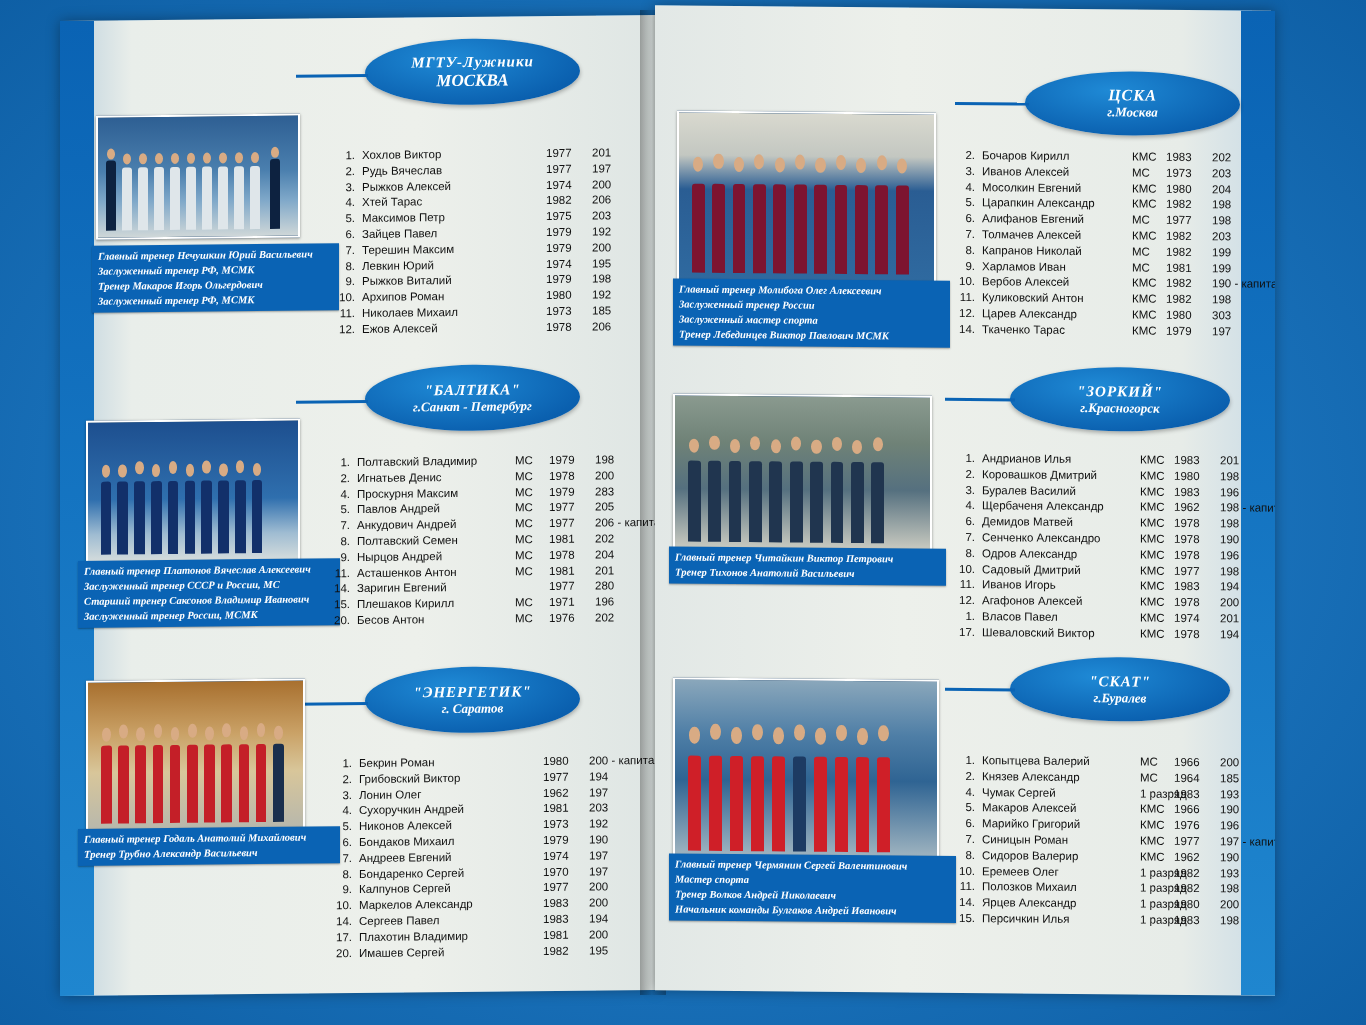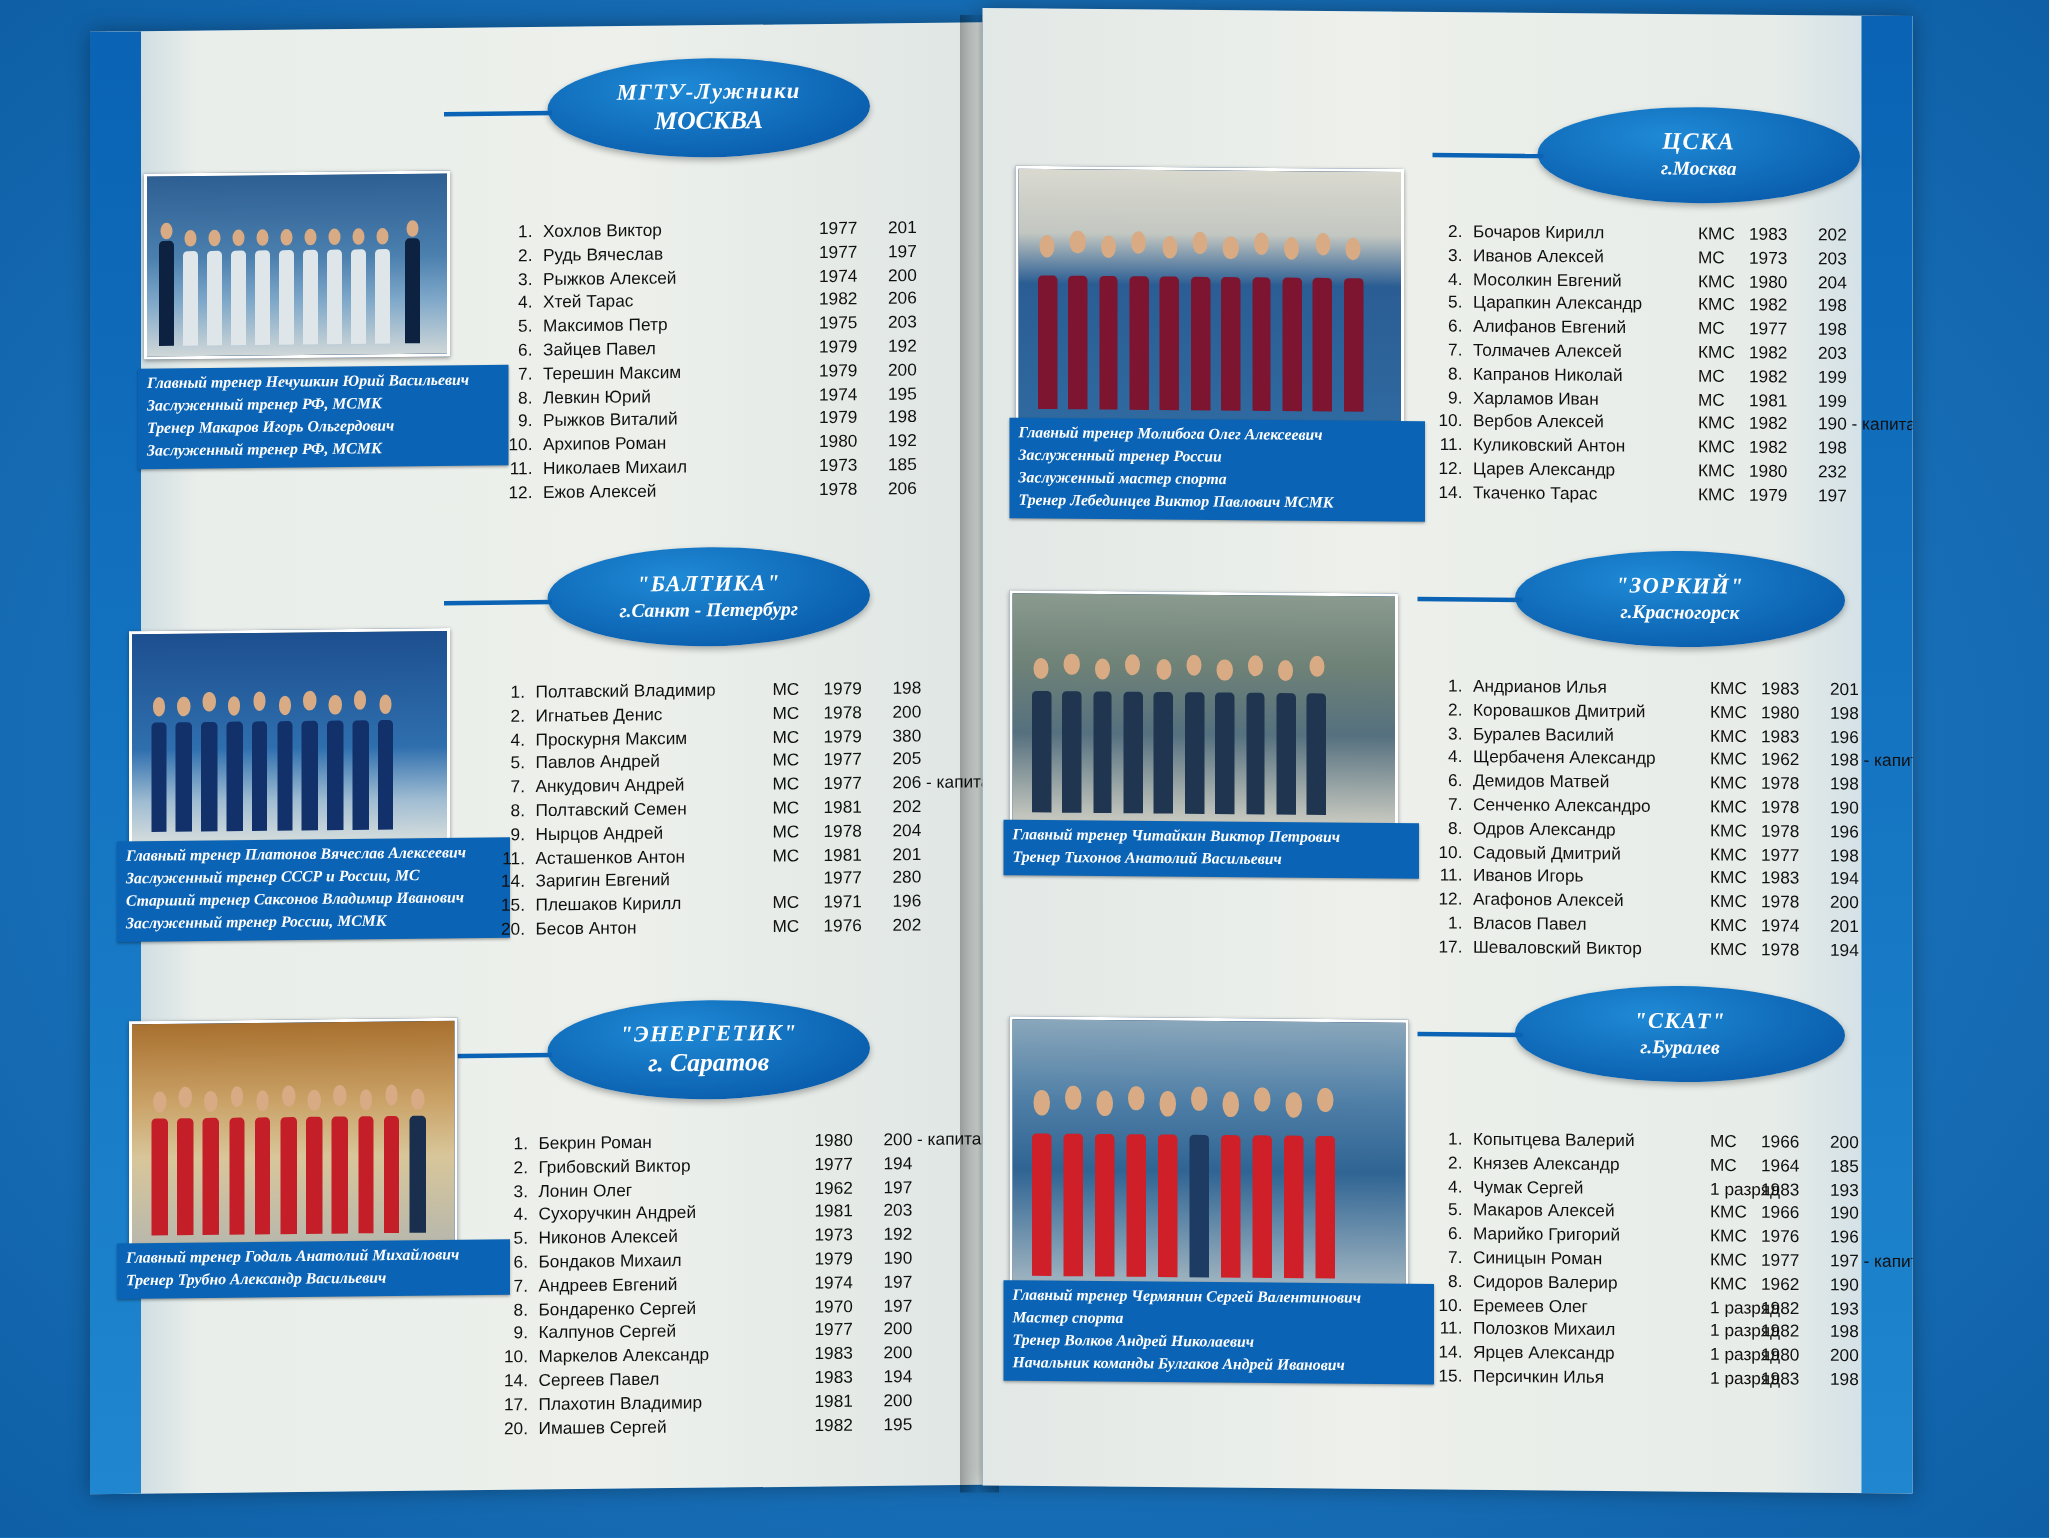--- a/index.html
+++ b/index.html
@@ -285,21 +285,21 @@
             <span class="nm">Игнатьев Денис</span>
             <span class="rk">МС</span>
             <span class="yr">1978</span>
             <span class="ht cap">200</span>
           </div>
         <div class="row">
             <span class="num">4.</span>
             <span class="nm">Проскурня Максим</span>
             <span class="rk">МС</span>
             <span class="yr">1979</span>
-            <span class="ht cap">380</span>
+            <span class="ht cap">283</span>
           </div>
         <div class="row">
             <span class="num">5.</span>
             <span class="nm">Павлов Андрей</span>
             <span class="rk">МС</span>
             <span class="yr">1977</span>
             <span class="ht cap">205</span>
           </div>
         <div class="row">
             <span class="num">7.</span>
@@ -349,21 +349,21 @@
             <span class="rk">МС</span>
             <span class="yr">1976</span>
             <span class="ht cap">202</span>
           </div>
       </div>
     </div>
 
     <div class="team">
       <div class="oval" style="left:305px;top:650px;width:215px;height:66px;">
         <div class="t1" style="font-size:15px;">"ЭНЕРГЕТИК"</div>
-        <div class="t2" style="font-size:17px;">г. Саратов</div>
+        <div class="t2" style="font-size:13px;">г. Саратов</div>
       </div>
       <div class="connector" style="left:236px;top:684px;width:72px;"></div>
 
       <div class="photo" style="left:26px;top:660px;width:215px;height:150px;">
         <div class="pbg" style="background:linear-gradient(180deg,#a8702f 0%,#caa267 35%,#d8c69a 60%,#b6b7ad 100%);"></div>
         <div class="fig" style="left:6%;background:#c41f28;"></div>
         <div class="fig" style="left:14%;background:#c41f28;"></div>
         <div class="fig" style="left:22%;background:#c41f28;"></div>
         <div class="fig" style="left:30%;background:#c41f28;"></div>
         <div class="fig" style="left:38%;background:#c41f28;"></div>
@@ -601,21 +601,21 @@
             <span class="nm">Куликовский Антон</span>
             <span class="rk">КМС</span>
             <span class="yr">1982</span>
             <span class="ht cap">198</span>
           </div>
         <div class="row">
             <span class="num">12.</span>
             <span class="nm">Царев Александр</span>
             <span class="rk">КМС</span>
             <span class="yr">1980</span>
-            <span class="ht cap">232</span>
+            <span class="ht cap">303</span>
           </div>
         <div class="row">
             <span class="num">14.</span>
             <span class="nm">Ткаченко Тарас</span>
             <span class="rk">КМС</span>
             <span class="yr">1979</span>
             <span class="ht cap">197</span>
           </div>
       </div>
     </div>

